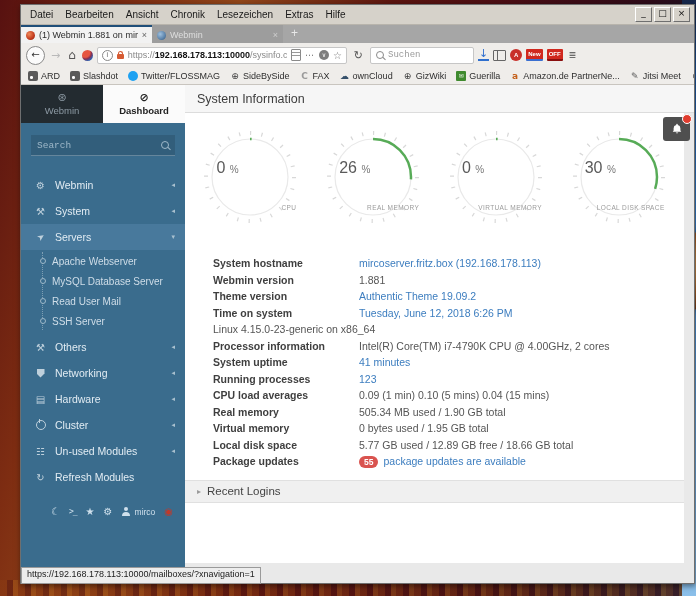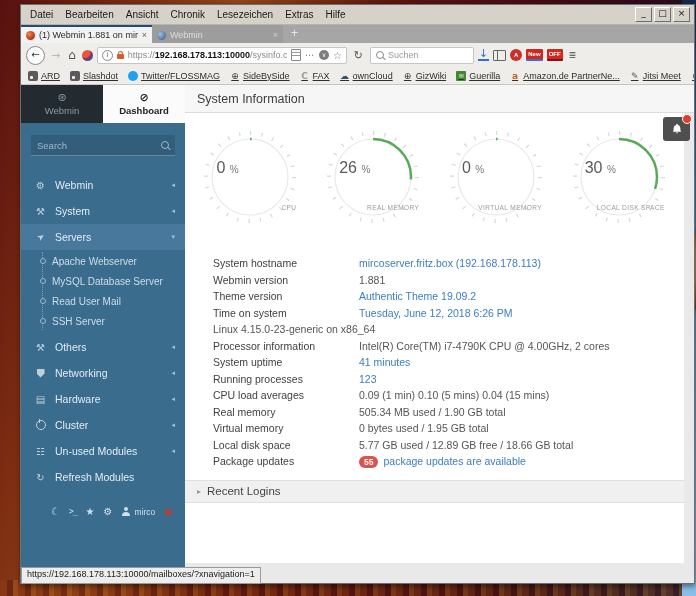--- a/index.html
+++ b/index.html
@@ -63,34 +63,34 @@
   .dots{font-size:9px;color:#555;letter-spacing:1px;}
   .pocket{width:10px;height:10px;border-radius:50%;background:#7d7d7d;color:#fff;font-size:6px;line-height:10px;text-align:center;flex:0 0 auto;}
   .pocket::before{content:"∨";}
   .star{font-size:10px;color:#777;}
   .reload{font-size:11px;color:#555;padding:0 3px;}
   .searchfield{width:104px;height:17px;background:#fff;border:1px solid #c6c6c6;border-radius:2px;
     display:flex;align-items:center;gap:4px;padding:0 5px;box-sizing:border-box;}
   .mag{width:6px;height:6px;border:1.2px solid #8a8a8a;border-radius:50%;position:relative;flex:0 0 auto;}
   .mag::after{content:"";position:absolute;width:4px;height:1.2px;background:#8a8a8a;transform:rotate(45deg);right:-3px;bottom:-1px;}
   .searchfield input,.sb-search input{border:none;outline:none;background:transparent;font-size:9px;width:100%;
-    font-family:Liberation Sans, sans-serif;color:#333;padding:0;}
+    font-family:Liberation Mono, monospace;color:#333;padding:0;}
   .dl{font-size:11px;color:#2f6fce;border-bottom:2px solid #2f6fce;line-height:10px;padding:0 1px;}
   .panes{width:11px;height:9px;border:1px solid #666;border-radius:1px;position:relative;}
   .panes::before{content:"";position:absolute;left:3px;top:0;bottom:0;width:1px;background:#666;}
   .abp{width:12px;height:12px;background:#c8302a;border-radius:50%;color:#fff;font-size:6px;line-height:12px;text-align:center;font-weight:bold;}
   .abp::before{content:"A";}
   .mini-badge{background:#d0281e;color:#fff;font-size:6px;font-weight:bold;padding:2px 2px;border-radius:1px;line-height:6px;border-bottom:2px solid #3a6fd0;}
   .mini-badge.off{border-bottom:2px solid #8a0f0f;}
   .burger{font-size:12px;color:#444;padding:0 2px;}
 
   
   .bookmarks{height:17px;background:#efedea;border-bottom:1px solid #c9c5bf;display:flex;align-items:center;
     padding:0 7px;gap:10px;flex:0 0 auto;overflow:hidden;}
-  .bm{display:flex;align-items:center;gap:3px;font-size:9px;color:#2e2e2e;white-space:nowrap;text-decoration:underline;}
+  .bm{display:flex;align-items:center;gap:3px;font-size:9px;color:#2e2e2e;white-space:nowrap;}
   .fi{width:10px;height:10px;flex:0 0 auto;font-family:"DejaVu Sans",sans-serif;font-size:9px;line-height:10px;text-align:center;}
   .fi-rss{background:#5a5a5a;border-radius:2px;position:relative;}
   .fi-rss::before{content:"";position:absolute;left:2px;bottom:2px;width:2.5px;height:2.5px;background:#fff;border-radius:50%;}
   .fi-tw{background:#1da1f2;border-radius:50%;}
   .fi-globe{color:#3a3a3a;}.fi-globe::before{content:"⊕";}
   .fi-c{color:#9a9a9a;font-weight:bold;}.fi-c::before{content:"C";}
   .fi-cloud{color:#35506a;}.fi-cloud::before{content:"☁";}
   .fi-guer{background:#3f8a2e;border-radius:1px;color:#fff;font-size:6px;line-height:10px;}.fi-guer::before{content:"✉";}
   .fi-amz{color:#c4601a;font-weight:bold;font-size:9px;}.fi-amz::before{content:"a";}
   .fi-pen{color:#555;}.fi-pen::before{content:"✎";}
@@ -149,21 +149,21 @@
     display:flex;align-items:center;justify-content:center;z-index:5;}
   .bell-dot{position:absolute;right:-2px;top:-3px;width:8px;height:8px;background:#e03c2e;border:1px solid #fff;border-radius:50%;}
   .panel{position:absolute;left:0;top:28px;right:10px;bottom:20px;background:#fff;overflow:hidden;}
   .gauges{display:flex;padding:12px 4px 2px;}
   .gauge{flex:1;position:relative;height:118px;display:flex;justify-content:center;}
   .gpct{position:absolute;left:calc(50% - 34px);top:34px;font-size:16px;color:#5a5a5a;}
   .gpct .unit{font-size:10px;color:#777;}
   .glab{position:absolute;right:calc(50% - 46px);bottom:32px;font-size:6.5px;color:#9b9b9b;letter-spacing:.4px;white-space:nowrap;}
   .info-table{padding:10px 0 0 28px;}
   .info-row{display:flex;align-items:center;height:16.5px;font-size:10.5px;}
-  .lbl{width:146px;flex:0 0 auto;color:#3f3f3f;font-weight:normal;}
+  .lbl{width:146px;flex:0 0 auto;color:#3f3f3f;font-weight:bold;}
   .val{color:#555;white-space:nowrap;}
   .val.link{color:#3c7dbf;}
   .pkg-badge{display:inline-block;background:#d9534f;color:#fff;border-radius:8px;font-size:8.5px;font-weight:bold;
     padding:0 5px;height:12px;line-height:12px;margin-right:5px;}
   .recent-bar{margin-top:10px;height:21px;background:#f0f0f0;border-top:1px solid #e0e0e0;border-bottom:1px solid #e0e0e0;
     display:flex;align-items:center;gap:6px;padding-left:12px;font-size:11.5px;color:#444;}
   .recent-bar .chevr{font-family:"DejaVu Sans",sans-serif;font-size:8px;color:#999;}
   .recent-bar .chevr::before{content:"▸";}
 
   

